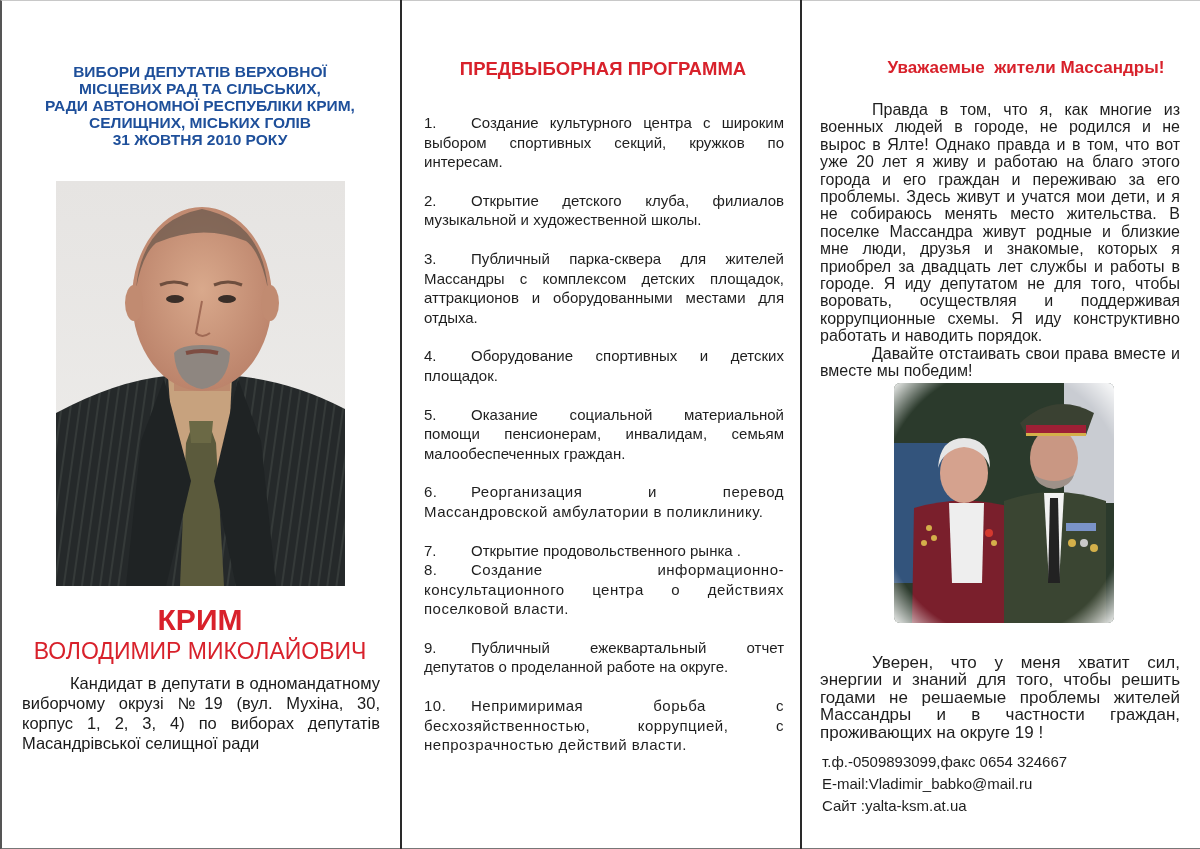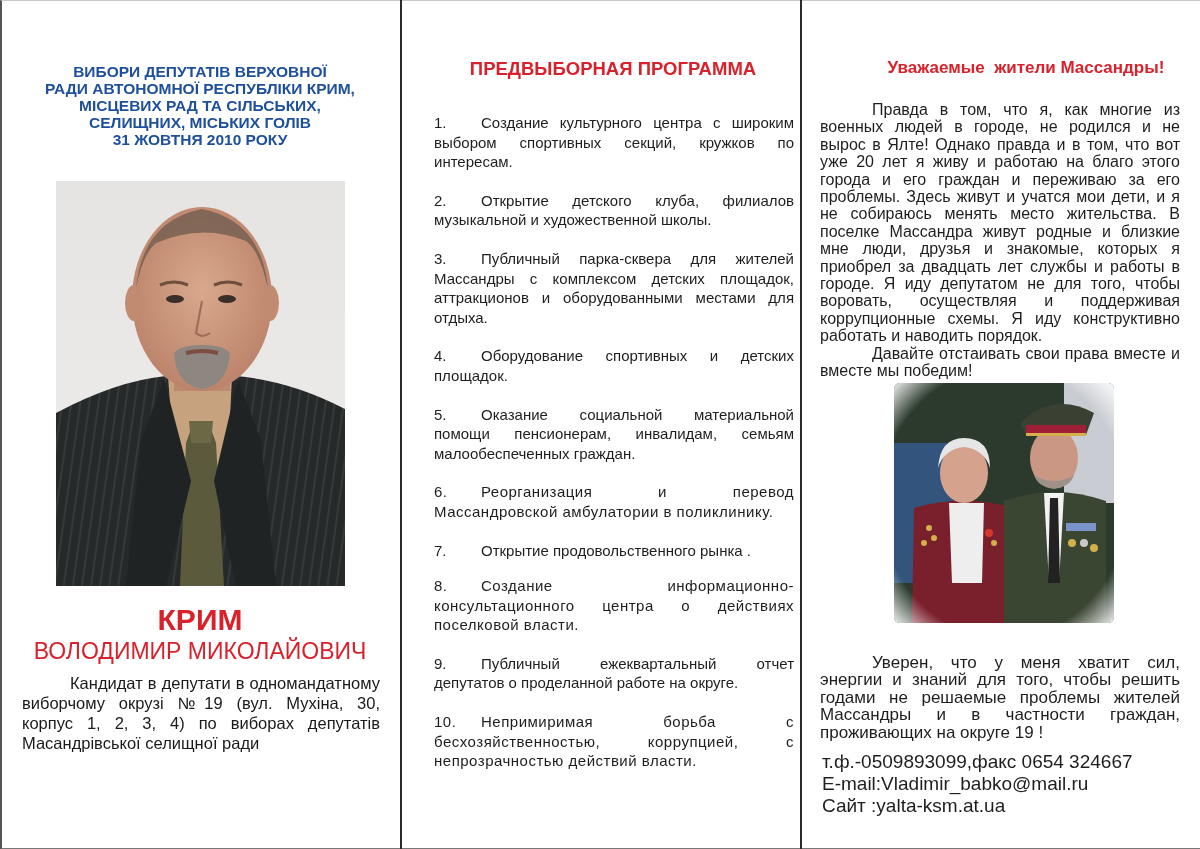--- a/index.html
+++ b/index.html
@@ -15,53 +15,53 @@
                  color: #1e4f9a; font-weight: bold; font-size: 15.5px; line-height: 17px; }
   .portrait { position: absolute; left: 56px; top: 181px; width: 289px; height: 405px;
               background: #eceae8; overflow: hidden; }
   .name-last { position: absolute; left: 0; width: 400px; top: 604px; text-align: center;
                color: #d8212b; font-weight: bold; font-size: 30px; line-height: 32px; }
   .name-first { position: absolute; left: 10px; width: 380px; top: 638px; text-align: center;
                 color: #d8212b; font-size: 23px; line-height: 26px; }
   .candidate { position: absolute; left: 22px; width: 358px; top: 673px; text-align: justify;
                font-size: 16.5px; line-height: 20px; color: #1a1a1a; text-indent: 48px; }
   
-  .c2 { left: 414px; width: 398px; }
+  .c2 { left: 404px; width: 398px; }
   .prog-title { position: absolute; left: 0; width: 398px; top: 58px; text-align: center;
                 color: #d8212b; font-weight: bold; font-size: 18.5px; line-height: 22px; }
   .prog-list { position: absolute; left: 20px; width: 360px; top: 113px; margin: 0; padding: 0; list-style: none; }
   .prog-item { font-size: 15px; line-height: 19.6px; text-align: justify; margin: 0 0 19px 0; color: #1e1e1e; }
   .prog-item .num { display: inline-block; width: 47px; }
   
   .c3 { left: 802px; width: 398px; }
   .greet { position: absolute; left: 18px; width: 398px; top: 58px; text-align: center;
            color: #d8212b; font-weight: bold; font-size: 17px; line-height: 20px; padding-left: 7px; }
   .letter { position: absolute; left: 18px; width: 360px; top: 101px; font-size: 16px;
             line-height: 17.4px; text-align: justify; color: #1e1e1e; }
   .letter p { margin: 0; text-indent: 52px; }
   .photo2 { position: absolute; left: 92px; top: 383px; width: 220px; height: 240px;
             overflow: hidden; border-radius: 6px;
             box-shadow: 0 0 8px 6px #ffffff inset; }
   .closing { position: absolute; left: 18px; width: 360px; top: 654px; font-size: 17px;
              line-height: 17.4px; text-align: justify; color: #1e1e1e; text-indent: 52px; margin: 0; }
-  .contacts { position: absolute; left: 20px; top: 751px; font-size: 19px; line-height: 22px; color: #1e1e1e; }
+  .contacts { position: absolute; left: 20px; top: 751px; font-size: 15px; line-height: 22px; color: #1e1e1e; }
   .contacts div { white-space: nowrap; }
 </style>
 </head>
 <body>
 
 <div class="sheet"></div>
 <div class="divider" style="left:400px"></div>
 <div class="divider" style="left:800px"></div>
 
 <section class="col c1">
   <div class="elect-title">
     <div>ВИБОРИ ДЕПУТАТІВ ВЕРХОВНОЇ</div>
+    <div>МІСЦЕВИХ РАД ТА СІЛЬСЬКИХ,</div>
     <div>РАДИ АВТОНОМНОЇ РЕСПУБЛІКИ КРИМ,</div>
-    <div>МІСЦЕВИХ РАД ТА СІЛЬСЬКИХ,</div>
     <div>СЕЛИЩНИХ, МІСЬКИХ ГОЛІВ</div>
     <div>31 ЖОВТНЯ 2010 РОКУ</div>
   </div>
 
   <div class="portrait" title="Portrait of candidate in dark pinstripe suit">
     <svg width="289" height="405" viewBox="0 0 289 405" xmlns="http://www.w3.org/2000/svg">
       <defs>
         <linearGradient id="bg1" x1="0" y1="0" x2="0" y2="1">
           <stop offset="0" stop-color="#e6e4e2"></stop>
             <stop offset="1" stop-color="#efeeec"></stop>
@@ -115,21 +115,21 @@
 
 <section class="col c2">
   <div class="prog-title">ПРЕДВЫБОРНАЯ ПРОГРАММА</div>
   <ol class="prog-list">
     <li class="prog-item"><span class="num">1.</span><span>Создание культурного центра с широким выбором спортивных секций, кружков по интересам.</span></li>
     <li class="prog-item"><span class="num">2.</span><span>Открытие детского клуба, филиалов музыкальной и художественной школы.</span></li>
     <li class="prog-item"><span class="num">3.</span><span>Публичный парка-сквера для жителей Массандры с комплексом детских площадок, аттракционов и оборудованными местами для отдыха.</span></li>
     <li class="prog-item"><span class="num">4.</span><span>Оборудование спортивных и детских площадок.</span></li>
     <li class="prog-item"><span class="num">5.</span><span>Оказание социальной материальной помощи пенсионерам, инвалидам, семьям малообеспеченных граждан.</span></li>
     <li class="prog-item" style="letter-spacing: 0.5px;"><span class="num">6.</span><span>Реорганизация и перевод Массандровской амбулатории в поликлинику.</span></li>
-    <li class="prog-item" style="margin-bottom:16px"><span class="num">7.</span><span>Открытие продовольственного рынка .</span></li>
+    <li class="prog-item" style="margin-bottom:0"><span class="num">7.</span><span>Открытие продовольственного рынка .</span></li>
     <li class="prog-item" style="letter-spacing: 0.5px;"><span class="num">8.</span><span>Создание информационно-консультационного центра о действиях поселковой власти.</span></li>
     <li class="prog-item"><span class="num">9.</span><span>Публичный ежеквартальный отчет депутатов о проделанной работе на округе.</span></li>
     <li class="prog-item" style="letter-spacing: 0.5px;"><span class="num">10.</span><span>Непримиримая борьба с бесхозяйственностью, коррупцией, с непрозрачностью действий власти.</span></li>
   </ol>
 </section>
 
 <section class="col c3">
   <div class="greet" style="white-space:pre">Уважаемые  жители Массандры!</div>
   <div class="letter">
     <p>Правда в том, что я, как многие из военных людей в городе, не родился и не вырос в Ялте! Однако правда и в том, что вот уже 20 лет я живу и работаю на благо этого города и его граждан и переживаю за его проблемы. Здесь живут и учатся мои дети, и я не собираюсь менять место жительства. В поселке Массандра живут родные и близкие мне люди, друзья и знакомые, которых я приобрел за двадцать лет службы и работы в городе. Я иду депутатом не для того, чтобы воровать, осуществляя и поддерживая коррупционные схемы. Я иду конструктивно работать и наводить порядок.</p>

